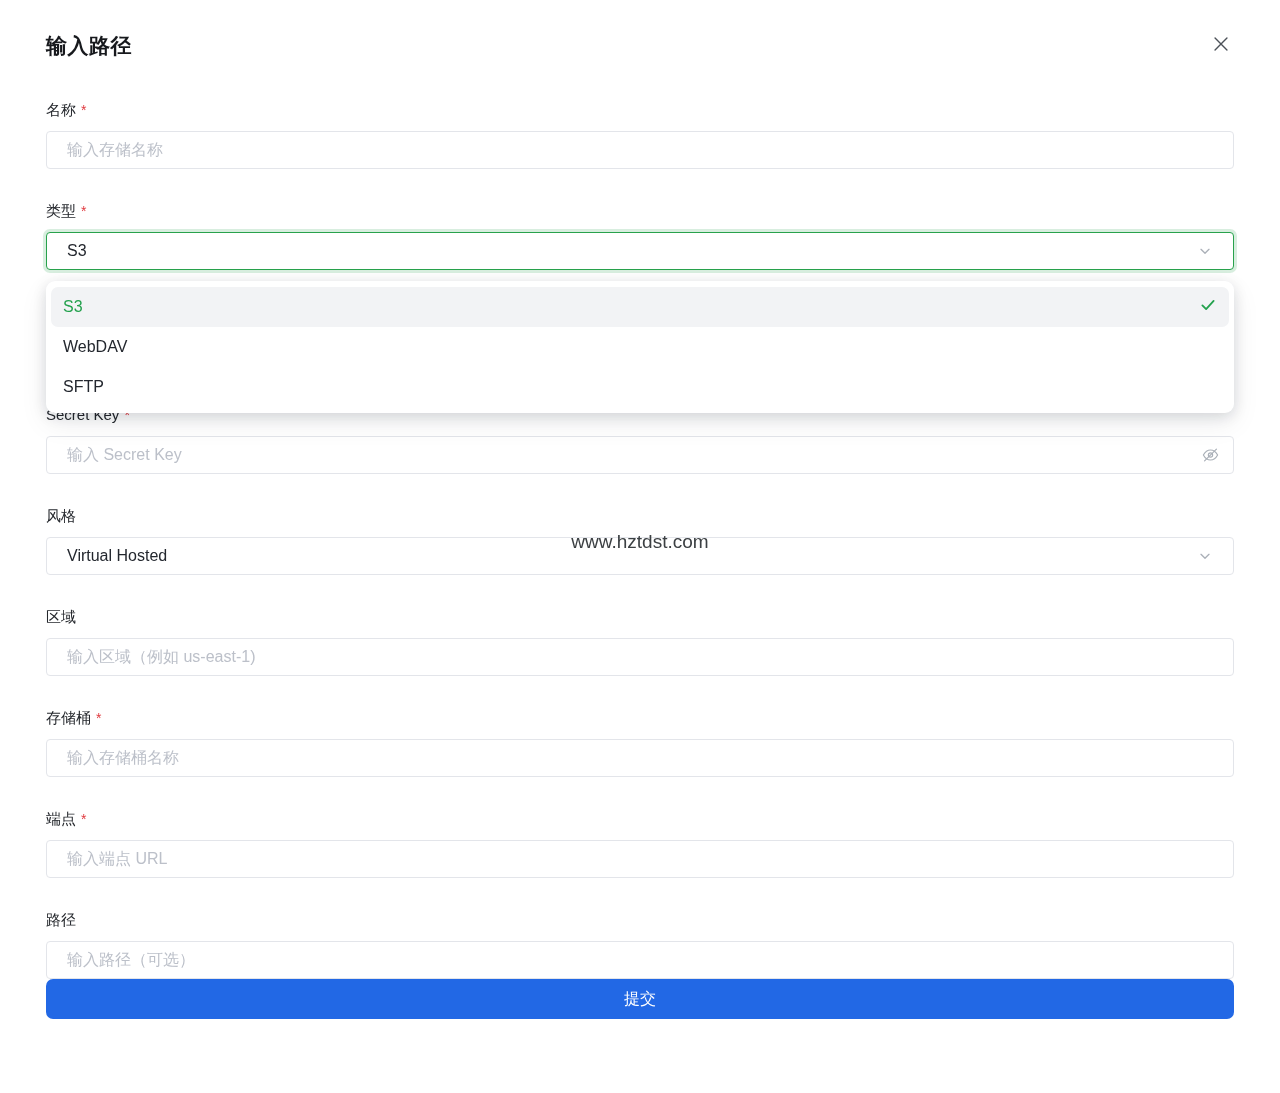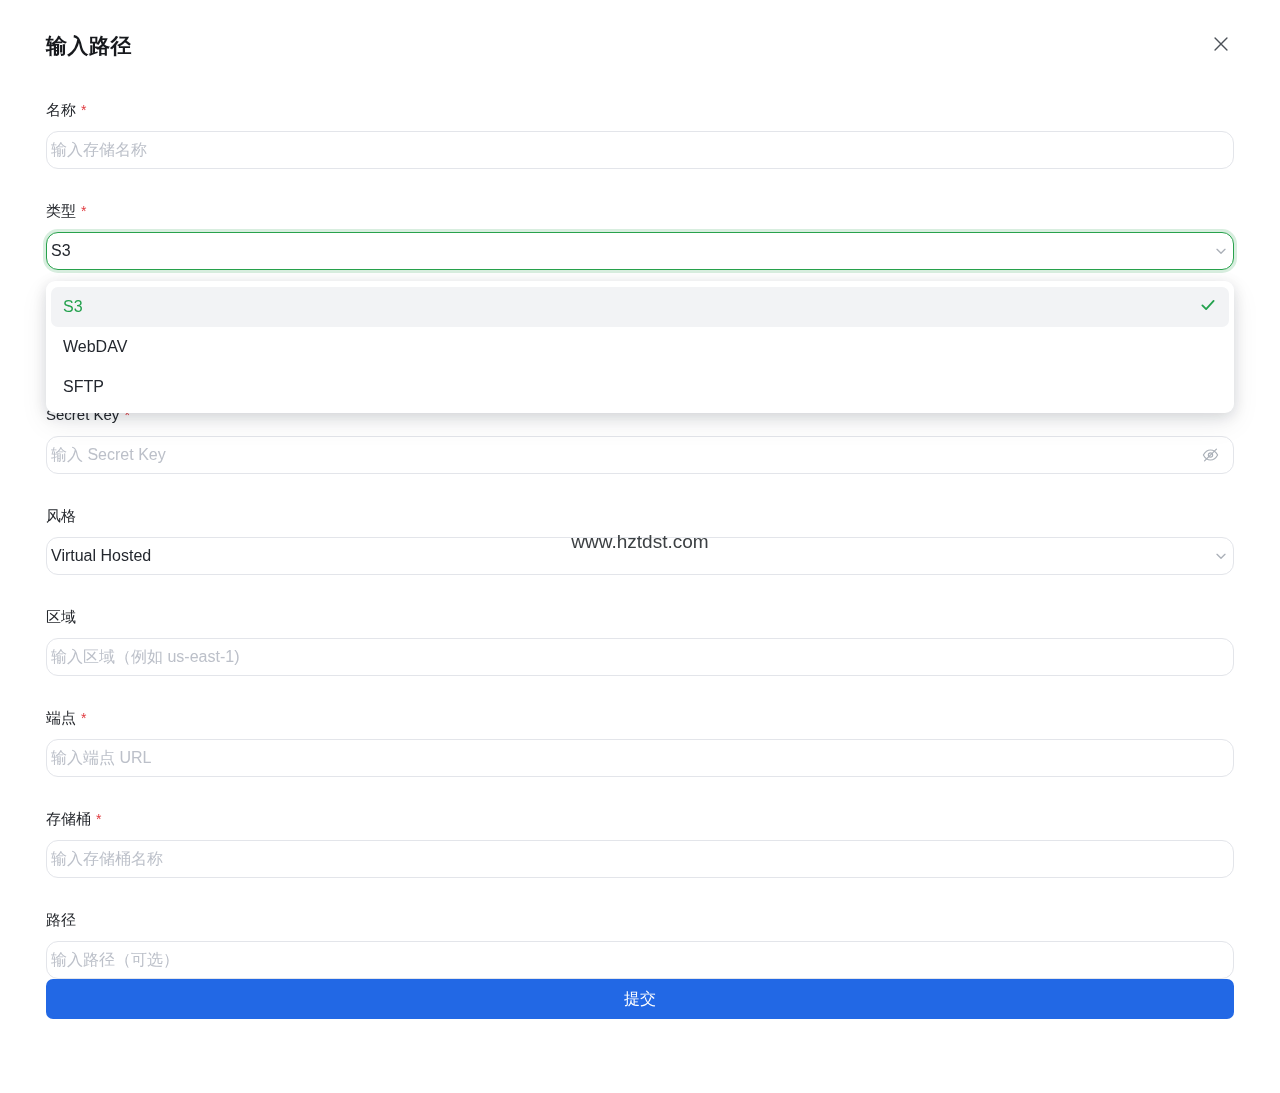--- a/index.html
+++ b/index.html
@@ -11,22 +11,22 @@
   .dlg-title { font-size: 21px; font-weight: 700; letter-spacing: .5px; color: #17191d; }
   .close-btn { width: 26px; height: 26px; display: flex; align-items: center; justify-content: center; cursor: pointer; margin-top: 1px; }
 
   
   .group { margin-bottom: 34px; position: relative; }
   .group.gap-large { margin-bottom: 137px; }
   .field-label { font-size: 15px; font-weight: 500; line-height: 16px; color: #24272c; margin-bottom: 13px; }
   .req { color: #e0393e; margin-left: 5px; font-size: 14px; }
 
   .text-input, .select-box {
-    width: 100%; height: 38px; border: 1px solid #e3e5ea; border-radius: 12px;
-    background: #fff; font-size: 16px; color: #23272e; padding: 0 4px;
+    width: 100%; height: 38px; border: 1px solid #e3e5ea; border-radius: 4px;
+    background: #fff; font-size: 16px; color: #23272e; padding: 0 20px;
     outline: none; display: block; font-family: "Liberation Sans", "DejaVu Sans", sans-serif;
   }
   .text-input::placeholder { color: #bcc0c9; opacity: 1; }
 
   .select-box { display: flex; align-items: center; justify-content: space-between; cursor: pointer; }
   .select-box .value { font-size: 16px; color: #23272e; }
   .select-box.focused {
     border: 1.5px solid #28a24c;
     box-shadow: 0 0 0 3px rgba(40, 162, 76, 0.18);
   }
@@ -138,28 +138,28 @@
   </div>
 
   
   <div class="group">
     <div class="field-label"><span>区域</span></div>
     <input class="text-input" type="text" placeholder="输入区域（例如 us-east-1)" style="">
   </div>
 
   
   <div class="group">
-    <div class="field-label"><span>端点</span><span class="req">*</span></div>
-    <input class="text-input" type="text" placeholder="输入端点 URL" style="">
+    <div class="field-label"><span>存储桶</span><span class="req">*</span></div>
+    <input class="text-input" type="text" placeholder="输入存储桶名称" style="">
   </div>
 
   
   <div class="group">
-    <div class="field-label"><span>存储桶</span><span class="req">*</span></div>
-    <input class="text-input" type="text" placeholder="输入存储桶名称" style="">
+    <div class="field-label"><span>端点</span><span class="req">*</span></div>
+    <input class="text-input" type="text" placeholder="输入端点 URL" style="">
   </div>
 
   
   <div class="group" style="margin-bottom:0">
     <div class="field-label"><span>路径</span></div>
     <input class="text-input" type="text" placeholder="输入路径（可选）" style="">
   </div>
 
   <button class="submit-btn">提交</button>
 

